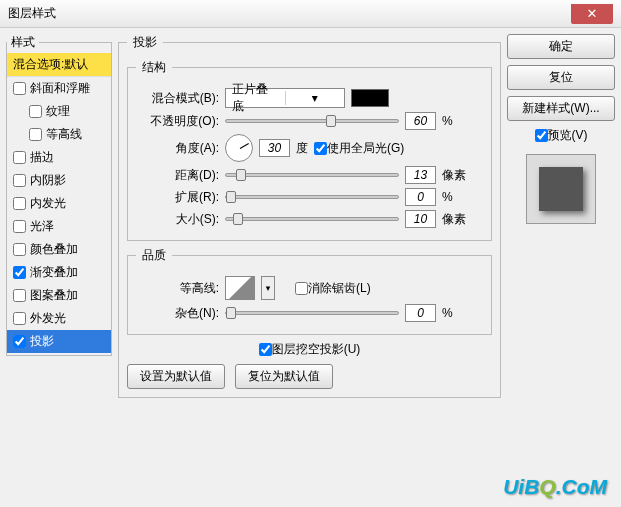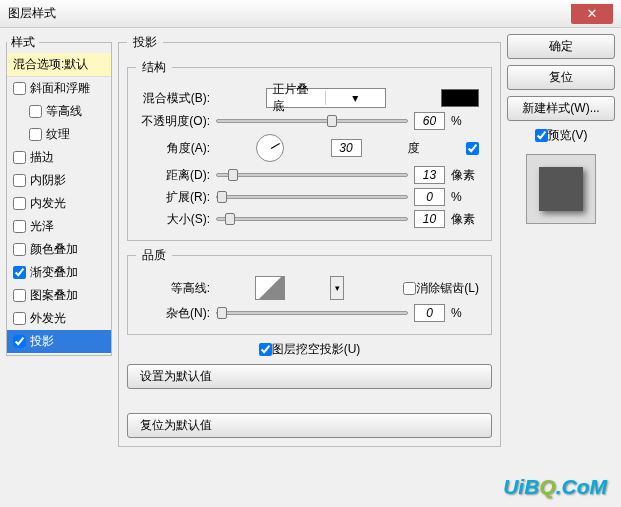--- a/index.html
+++ b/index.html
@@ -6,43 +6,43 @@
 body { font-family: "Microsoft YaHei", SimSun, sans-serif; font-size: 12px; background: #f0f0f0; width: 621px; height: 507px; position: relative; overflow: hidden; }
 .titlebar { background: linear-gradient(#fdfdfd,#e8e8e8); height: 28px; border-bottom: 1px solid #ccc; display: flex; align-items: center; padding: 0 8px; justify-content: space-between; }
 .close-btn { width: 42px; height: 20px; background: #c75050; color: #fff; display: flex; align-items: center; justify-content: center; border-radius: 0 0 2px 2px; font-size: 13px; }
 .main { display: flex; padding: 6px; gap: 6px; height: calc(100% - 28px); background: #f0f0f0; }
 .styles-panel { width: 106px; }
 .styles-panel fieldset { border: 1px solid #bbb; padding: 2px 0; background: #f0f0f0; }
 .styles-panel legend { padding: 0 4px; margin-top: 12px; }
 .style-list { list-style: none; }
 .style-list li { padding: 3px 6px; display: flex; align-items: center; gap: 4px; cursor: default; }
 .style-list li.indent { padding-left: 22px; }
-.style-list li.header { background: #fef9c3; border-bottom: 1px solid #ddd; }
+.style-list li.header { background: #fde047; border-bottom: 1px solid #ddd; }
 .style-list li.selected { background: #2f7bde; color: #fff; }
 .style-list input[type=checkbox] { width: 13px; height: 13px; }
 .center { flex: 1; }
 .center fieldset { border: 1px solid #bbb; padding: 8px; margin-bottom: 6px; background: #f0f0f0; }
 .center legend { padding: 0 6px; }
 .inner-fs { border: 1px solid #bbb; padding: 8px 10px; margin-bottom: 8px; }
-.row { display: flex; align-items: center; margin: 4px 4px; gap: 6px; justify-content: space-between; }
+.row { display: flex; align-items: center; margin: 4px 13px; gap: 6px; }
 .row .lbl { width: 70px; text-align: right; }
 .combo { display: flex; align-items: center; border: 1px solid #888; background: #fff; height: 20px; }
 .combo span { padding: 0 6px; flex: 1; }
 .combo .arrow { width: 16px; text-align: center; border-left: 1px solid #ccc; }
 .color-swatch { width: 38px; height: 18px; background: #000; border: 1px solid #666; }
 .slider { flex: 1; height: 4px; background: #ccc; border: 1px solid #999; position: relative; border-radius: 2px; }
 .slider .thumb { position: absolute; top: -5px; width: 10px; height: 12px; background: #e8e8e8; border: 1px solid #777; border-radius: 2px; }
 .num-input { width: 31px; height: 18px; border: 1px solid #888; background: #fff; text-align: center; font-size: 12px; font-style: italic; }
 .unit { width: 28px; }
 .angle-dial { width: 28px; height: 28px; border: 1px solid #888; border-radius: 50%; background: #fff; position: relative; }
 .angle-dial::after { content:''; position:absolute; width: 10px; height: 1px; background:#000; top: 13px; left: 14px; transform-origin: left center; transform: rotate(-30deg); }
 .contour-box { width: 30px; height: 24px; border: 1px solid #888; background: linear-gradient(135deg,#fff 48%,#888 52%); display:inline-block; }
 .contour-arrow { width: 14px; height: 24px; border:1px solid #888; background:#eee; display:inline-flex; align-items:center; justify-content:center; font-size:9px; }
 .check { display: flex; align-items: center; gap: 0; }
-.btn-row { display: flex; gap: 24px; justify-content: space-between; margin-top: 6px; flex-direction: column; }
+.btn-row { display: flex; gap: 10px; justify-content: flex-start; margin-top: 6px; }
 .btn { border: 1px solid #888; background: linear-gradient(#fdfdfd,#e0e0e0); padding: 3px 12px; border-radius: 3px; cursor: default; }
 .right-panel { width: 108px; display: flex; flex-direction: column; gap: 6px; align-items: center; }
 .right-panel .btn { width: 100%; text-align: center; }
 .preview-box { width: 70px; height: 70px; background: #ddd; border: 1px solid #999; display: flex; align-items: center; justify-content: center; margin-top: 4px; }
 .preview-inner { width: 44px; height: 44px; background: #555; box-shadow: 3px 3px 6px rgba(0,0,0,.5); }
 .watermark { position: absolute; right: 14px; bottom: 8px; font-size: 21px; font-weight: bold; font-style: italic; color: #0aa9d8; text-shadow: 1px 1px 2px rgba(0,0,0,.4); }
 .watermark .o { color: #8bbf3d; }
 </style>
 </head>
 <body>
@@ -60,25 +60,25 @@
       <ul class="style-list">
         <li class="header">
             <span>混合选项:默认</span>
           </li>
         <li>
             <input type="checkbox" style="">
             <span>斜面和浮雕</span>
           </li>
         <li class="indent">
             <input type="checkbox" style="">
+            <span>纹理</span>
+          </li>
+        <li class="indent">
+            <input type="checkbox" style="">
             <span>等高线</span>
-          </li>
-        <li class="indent">
-            <input type="checkbox" style="">
-            <span>纹理</span>
           </li>
         <li>
             <input type="checkbox" style="">
             <span>描边</span>
           </li>
         <li>
             <input type="checkbox" style="">
             <span>内阴影</span>
           </li>
         <li>
@@ -138,20 +138,21 @@
           <span class="unit">%</span>
         </div>
 
         <div class="row">
           <span class="lbl">角度(A):</span>
           <div class="angle-dial"></div>
           <input class="num-input" value="30" style="">
           <span>度</span>
           <label class="check">
               <input type="checkbox" checked="" style="">
+              <span>使用全局光(G)</span>
             </label>
         </div>
 
         <div class="row">
           <span class="lbl">距离(D):</span>
           <div class="slider">
               <div class="thumb" style="left:6%"></div>
             </div>
           <input class="num-input" value="13" style="">
           <span class="unit">像素</span>

